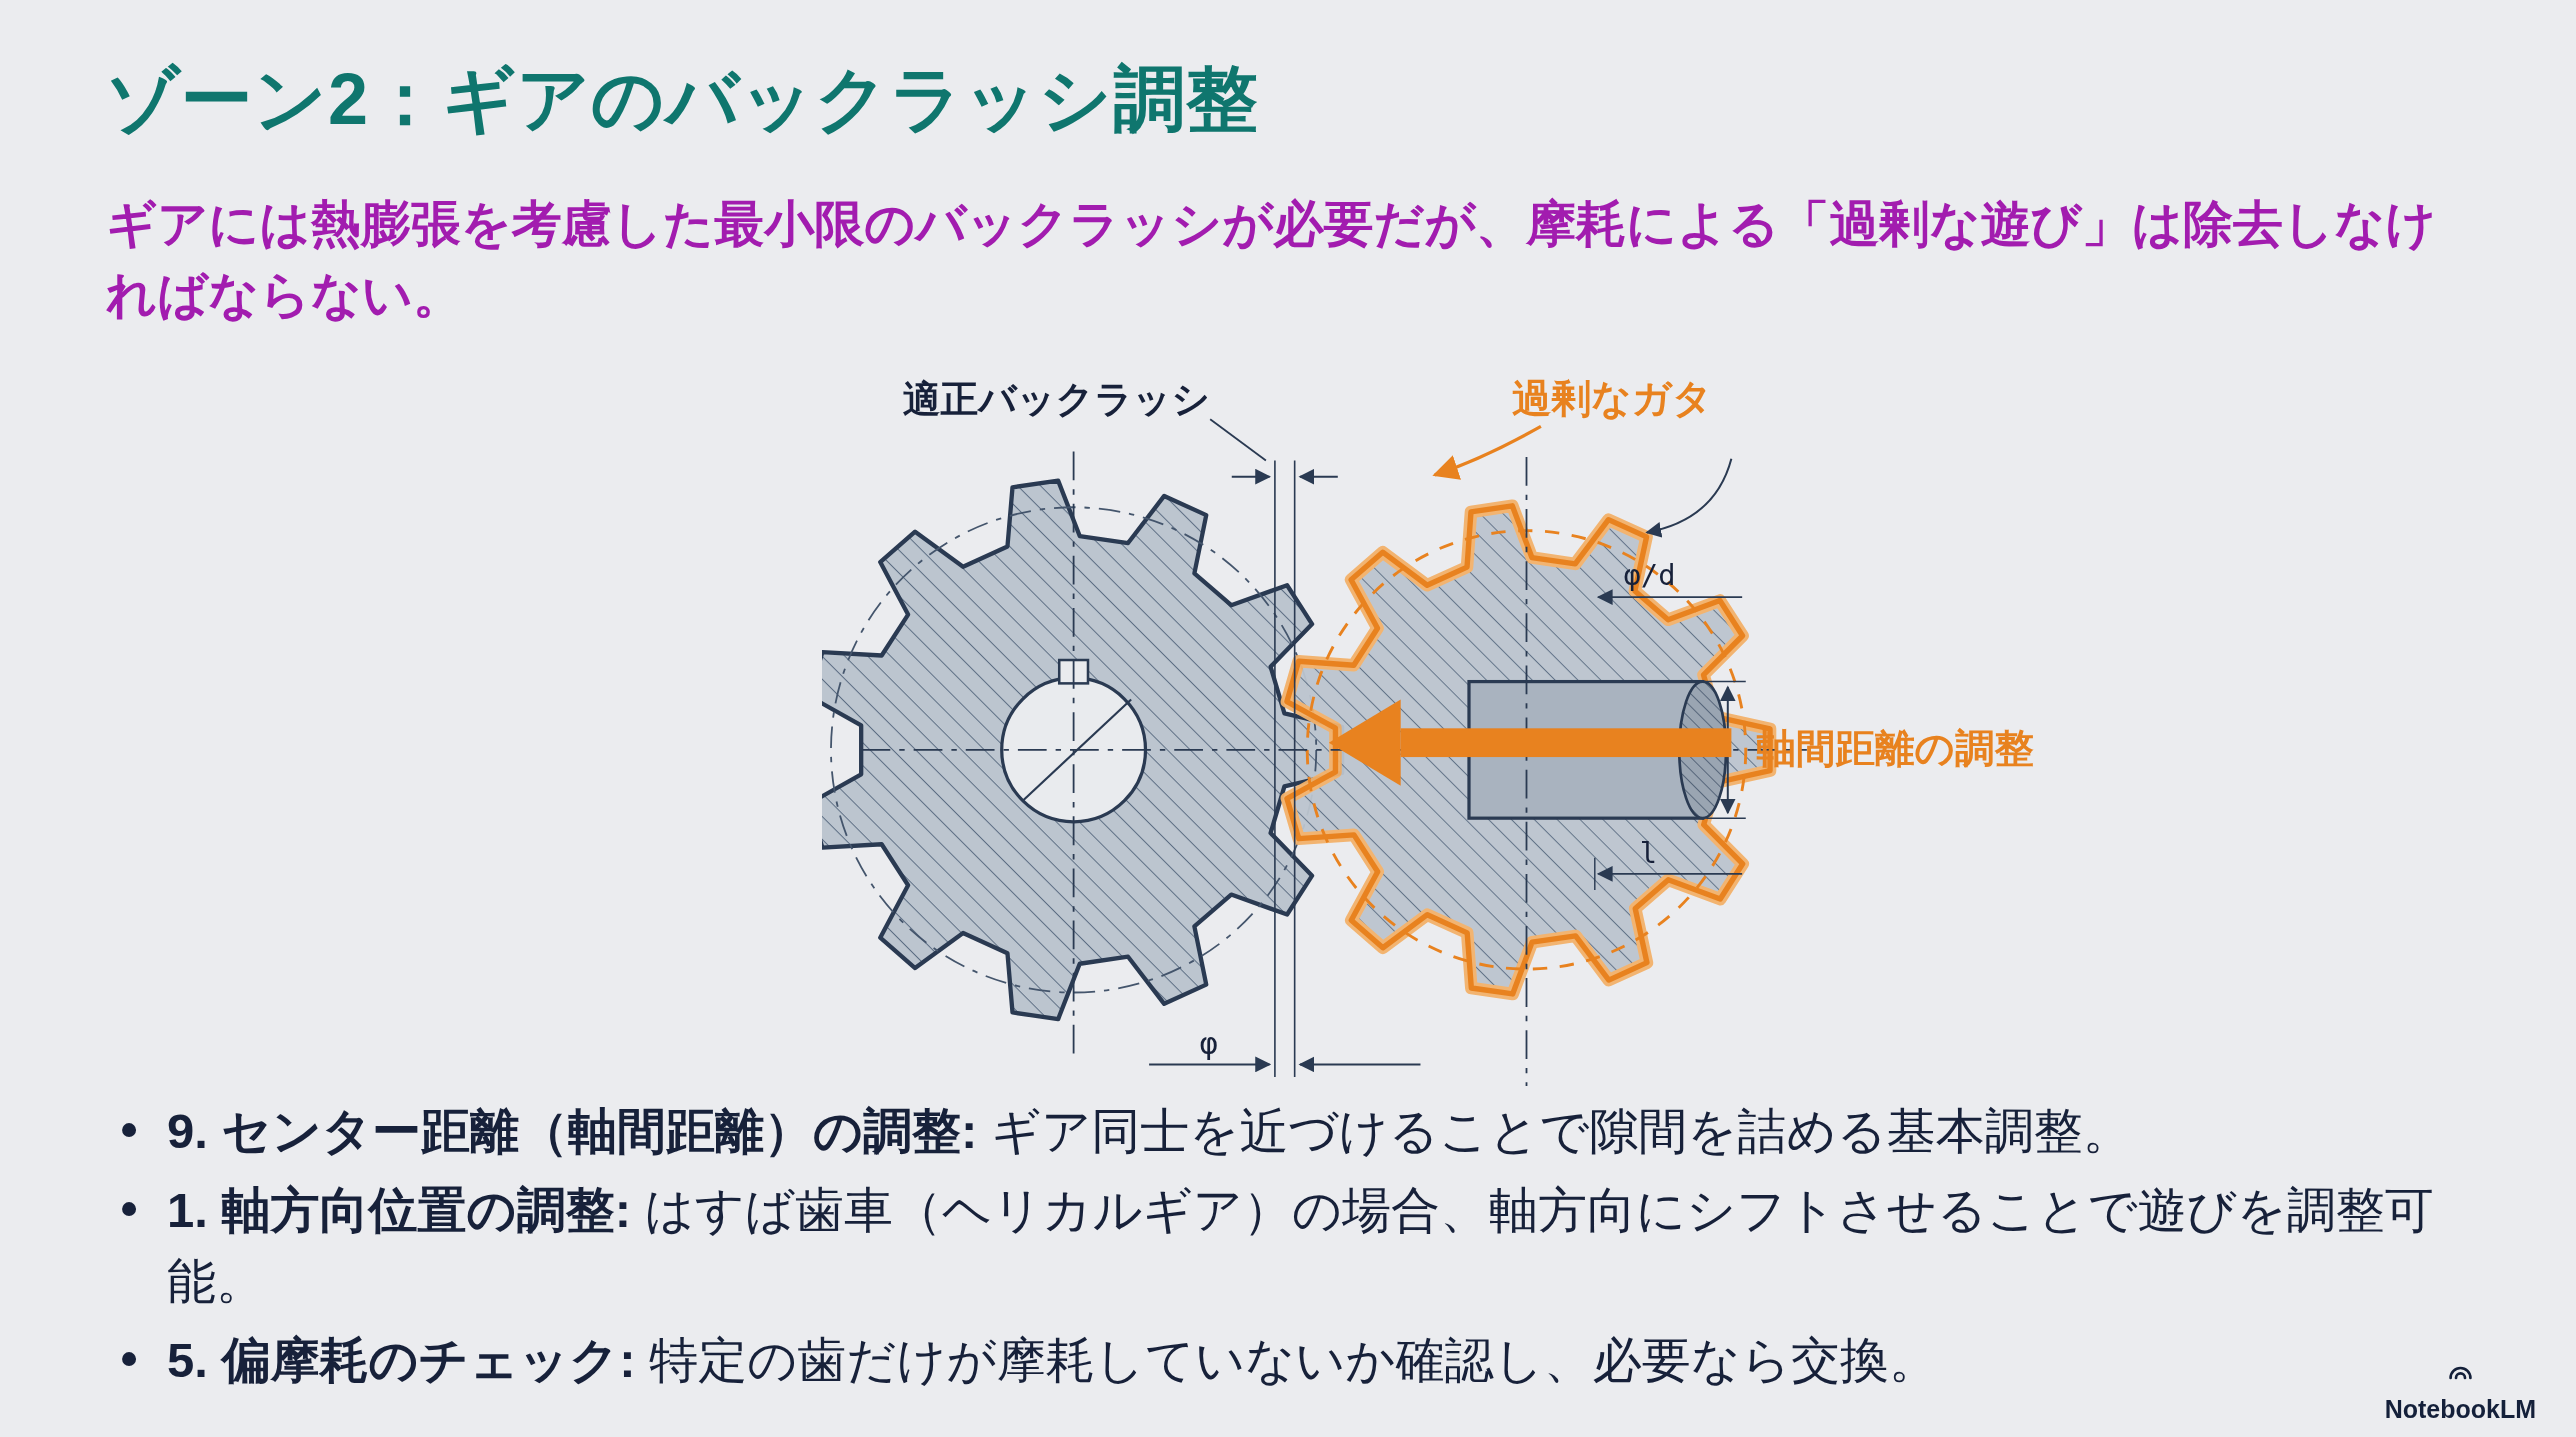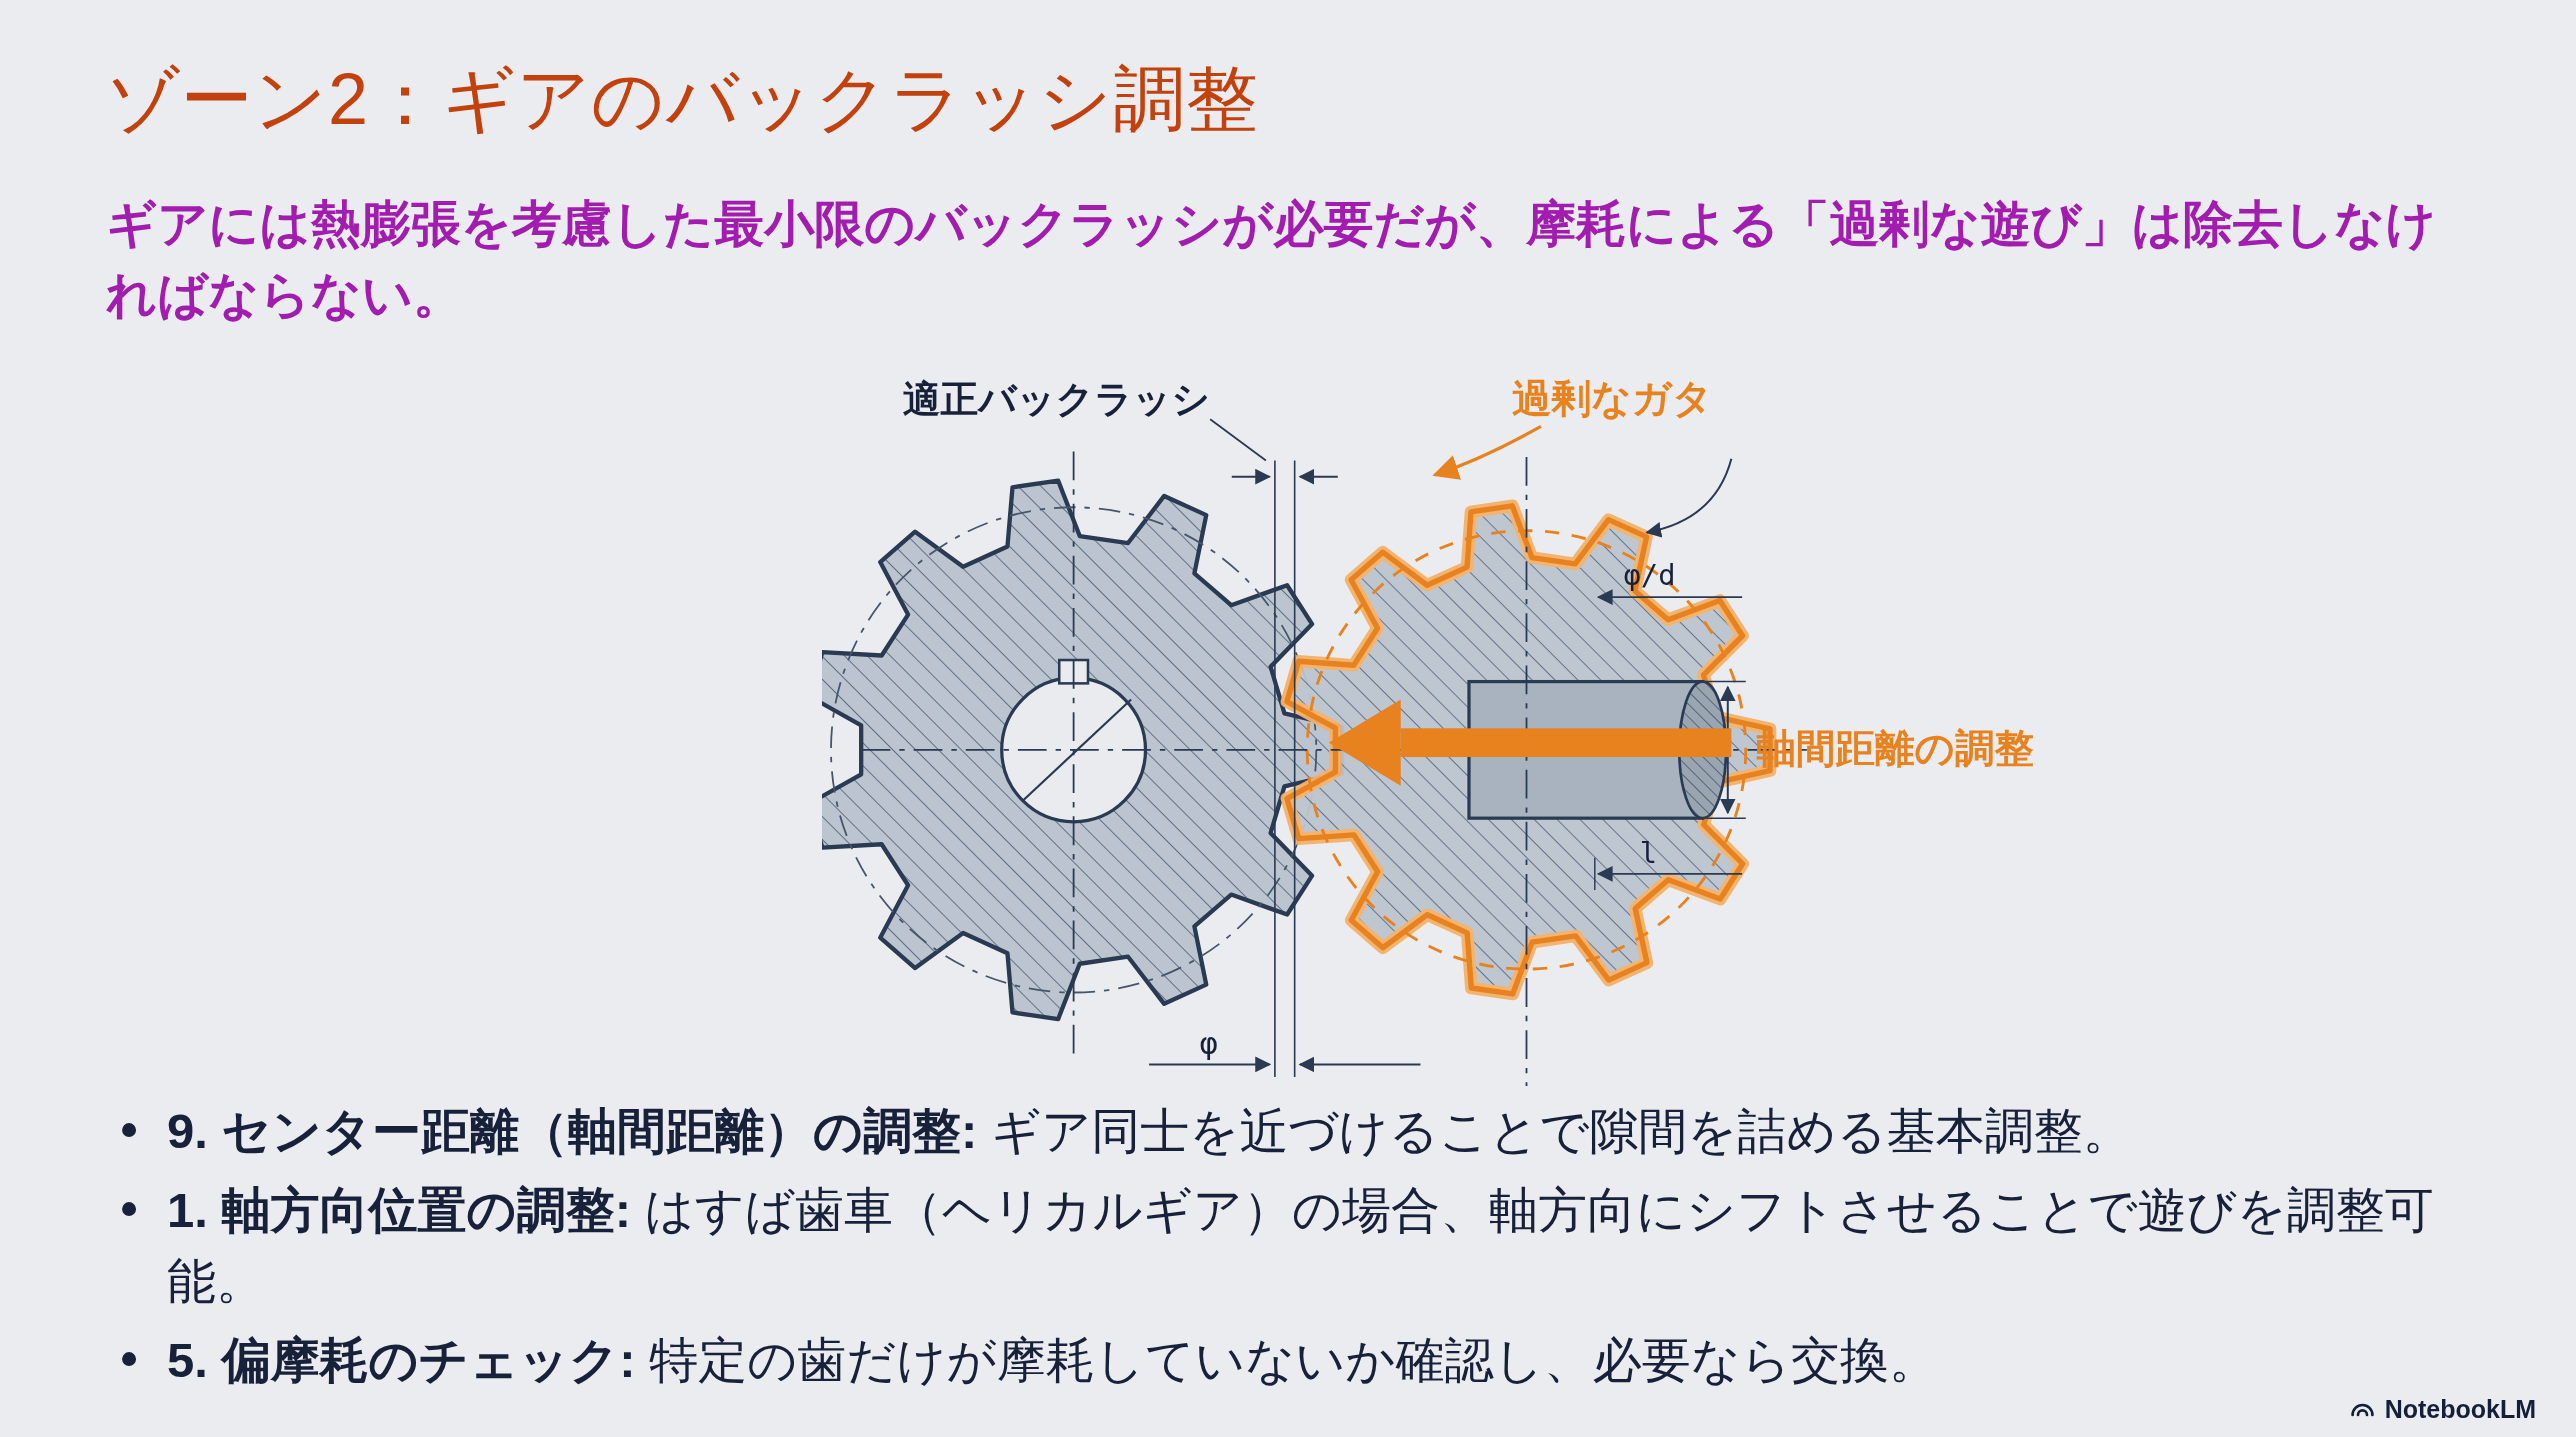--- a/index.html
+++ b/index.html
@@ -5,38 +5,38 @@
   *{box-sizing:border-box;margin:0;padding:0}
   html,body{background:#d8d9dd}
   .slide{
     position:relative;width:2576px;height:1438px;overflow:hidden;
     background:#ebecef;
     color:#1b2540;
     font-family:"Liberation Sans",sans-serif;
   }
   .title{
     position:absolute;left:106px;top:52px;
-    font-size:72px;font-weight:400;letter-spacing:0.9px;color:#c2410c;
+    font-size:72px;font-weight:700;letter-spacing:0.9px;color:#0f766e;
   }
   .intro{
     position:absolute;left:106px;top:189px;width:2354px;
     font-size:50px;line-height:1.42;font-weight:700;color:#a21caf;
   }
   .diagram{position:absolute;left:822px;top:358px;width:1285px;height:755px}
   .bullets{
     position:absolute;left:115px;top:1096px;width:2372px;
     list-style:none;font-size:49px;line-height:1.46;color:#17213a;
   }
   .bullets li{position:relative;padding-left:52px;margin-bottom:7.2px;font-weight:500}
   .bullets li::before{content:"\2022";position:absolute;left:5.4px;top:-1.8px;font-weight:800}
   .bullets b{font-weight:800}
   .footer{
     position:absolute;right:40px;bottom:14.4px;
     display:flex;align-items:center;gap:9px;
-    font-size:25px;font-weight:700;color:#14203a;
+    font-size:25px;font-weight:700;color:#14203a;flex-direction:column;
   }
   svg text{font-family:"Liberation Sans",sans-serif}
   svg text.dim{font-family:"DejaVu Sans Mono",monospace;font-weight:400}
 </style>
 </head>
 <body>
 
 <div class="slide">
 
   <h1 class="title">ゾーン2：ギアのバックラッシ調整</h1>

